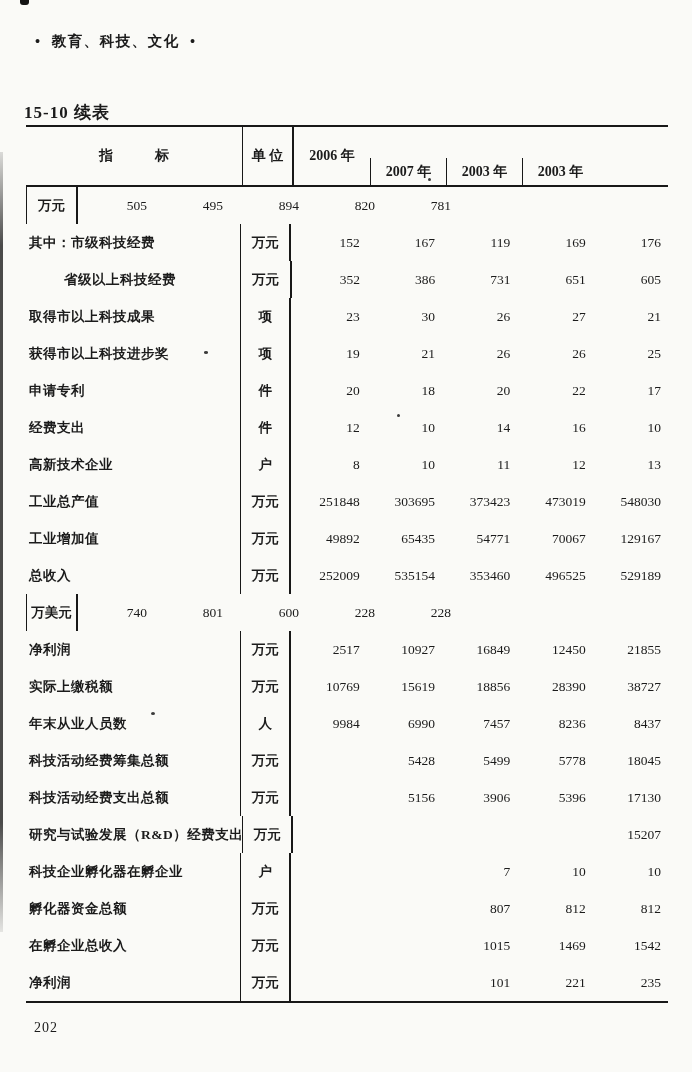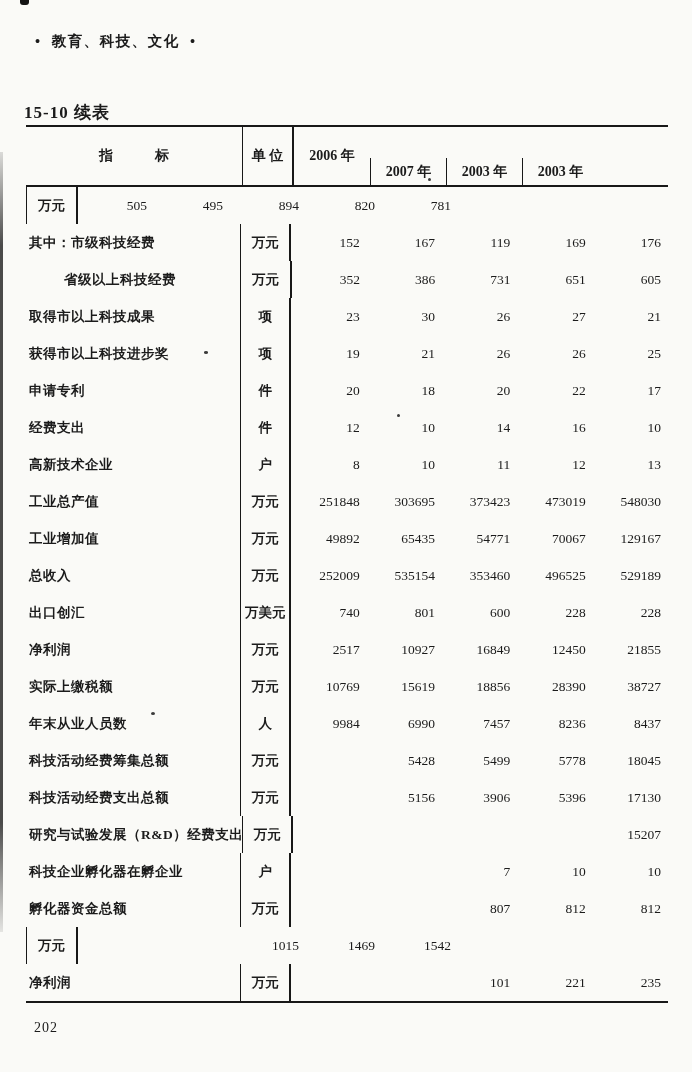--- a/index.html
+++ b/index.html
@@ -252,21 +252,20 @@
       <div class="c-ind">总收入</div>
       <div class="c-unit">万元</div>
       <div class="c-year">252009</div>
       <div class="c-year">535154</div>
       <div class="c-year">353460</div>
       <div class="c-year">496525</div>
       <div class="c-year">529189</div>
     </div>
 
     <div class="trow">
-      <div class="c-ind">出口创汇</div>
       <div class="c-unit">万美元</div>
       <div class="c-year">740</div>
       <div class="c-year">801</div>
       <div class="c-year">600</div>
       <div class="c-year">228</div>
       <div class="c-year">228</div>
     </div>
 
     <div class="trow">
       <div class="c-ind">净利润</div>
@@ -342,20 +341,21 @@
       <div class="c-ind">孵化器资金总额</div>
       <div class="c-unit">万元</div>
       <div class="c-year"></div>
       <div class="c-year"></div>
       <div class="c-year">807</div>
       <div class="c-year">812</div>
       <div class="c-year">812</div>
     </div>
 
     <div class="trow">
+      <div class="c-ind">在孵企业总收入</div>
       <div class="c-unit">万元</div>
       <div class="c-year"></div>
       <div class="c-year"></div>
       <div class="c-year">1015</div>
       <div class="c-year">1469</div>
       <div class="c-year">1542</div>
     </div>
 
     <div class="trow">
       <div class="c-ind">净利润</div>

